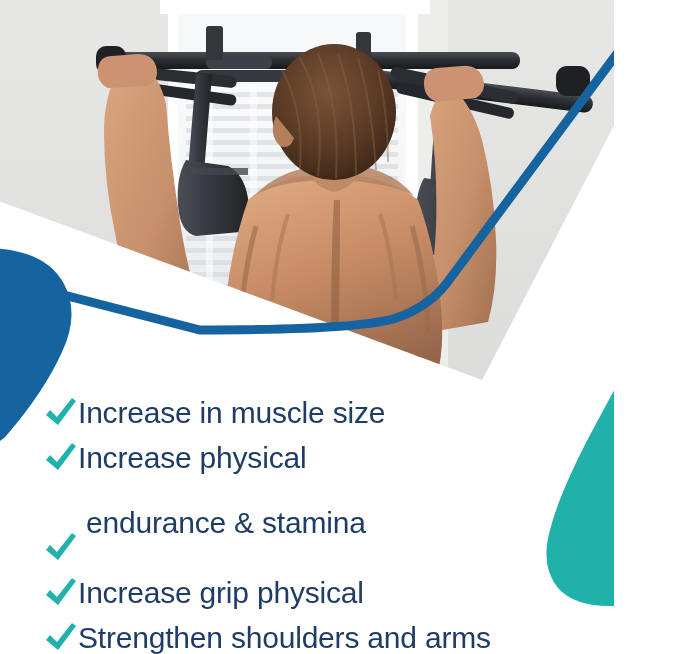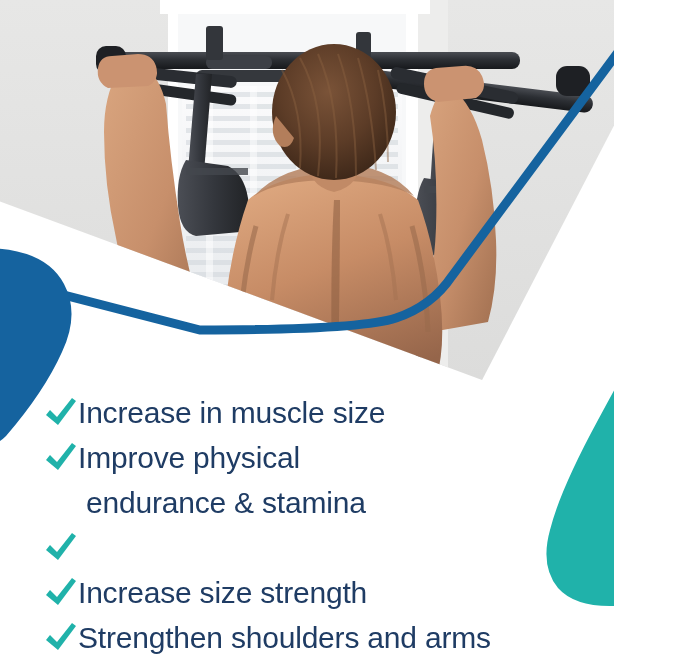--- a/index.html
+++ b/index.html
@@ -70,21 +70,21 @@
   }
   .check-icon svg { display:block; }
   .benefit-text {
     font-family: "Liberation Sans", sans-serif;
     font-size: 30px;
     line-height: 42px;
     letter-spacing: -0.2px;
     color: #1f3c64;
     white-space: nowrap;
   }
-  .benefit-row.continuation .benefit-text { padding-left: 4px; }
+  .benefit-row.continuation .benefit-text { padding-left: 4px; margin-top: 20px; }
 </style>
 </head>
 <body>
 
 <div id="root">
 
   <div id="hero-photo" aria-label="Man performing a pull-up on a doorway pull-up bar with hanging ab straps">
     <svg viewBox="0 0 679 380" xmlns="http://www.w3.org/2000/svg">
       <defs>
         <linearGradient id="wallG" x1="0" y1="0" x2="0" y2="1">
@@ -254,42 +254,42 @@
       </span>
       <span class="benefit-text">Increase in muscle size</span>
     </div>
 
     <div class="benefit-row">
       <span class="check-icon">
         <svg viewBox="0 0 34 42" width="34" height="42" xmlns="http://www.w3.org/2000/svg">
           <path d="M2 23 L6 18 L13 25 L28 6 L32 9 L14 33 Z" fill="#20b2aa"></path>
         </svg>
       </span>
-      <span class="benefit-text">Improve physical</span>
+      <span class="benefit-text">Increase physical</span>
     </div>
 
     <div class="benefit-row continuation">
       <span class="benefit-text">endurance &amp; stamina</span>
     </div>
 
     <div class="benefit-row">
       <span class="check-icon">
         <svg viewBox="0 0 34 42" width="34" height="42" xmlns="http://www.w3.org/2000/svg">
           <path d="M2 23 L6 18 L13 25 L28 6 L32 9 L14 33 Z" fill="#20b2aa"></path>
         </svg>
       </span>
     </div>
 
     <div class="benefit-row">
       <span class="check-icon">
         <svg viewBox="0 0 34 42" width="34" height="42" xmlns="http://www.w3.org/2000/svg">
           <path d="M2 23 L6 18 L13 25 L28 6 L32 9 L14 33 Z" fill="#20b2aa"></path>
         </svg>
       </span>
-      <span class="benefit-text">Increase size strength</span>
+      <span class="benefit-text">Increase grip physical</span>
     </div>
 
     <div class="benefit-row">
       <span class="check-icon">
         <svg viewBox="0 0 34 42" width="34" height="42" xmlns="http://www.w3.org/2000/svg">
           <path d="M2 23 L6 18 L13 25 L28 6 L32 9 L14 33 Z" fill="#20b2aa"></path>
         </svg>
       </span>
       <span class="benefit-text">Strengthen shoulders and arms</span>
     </div>

